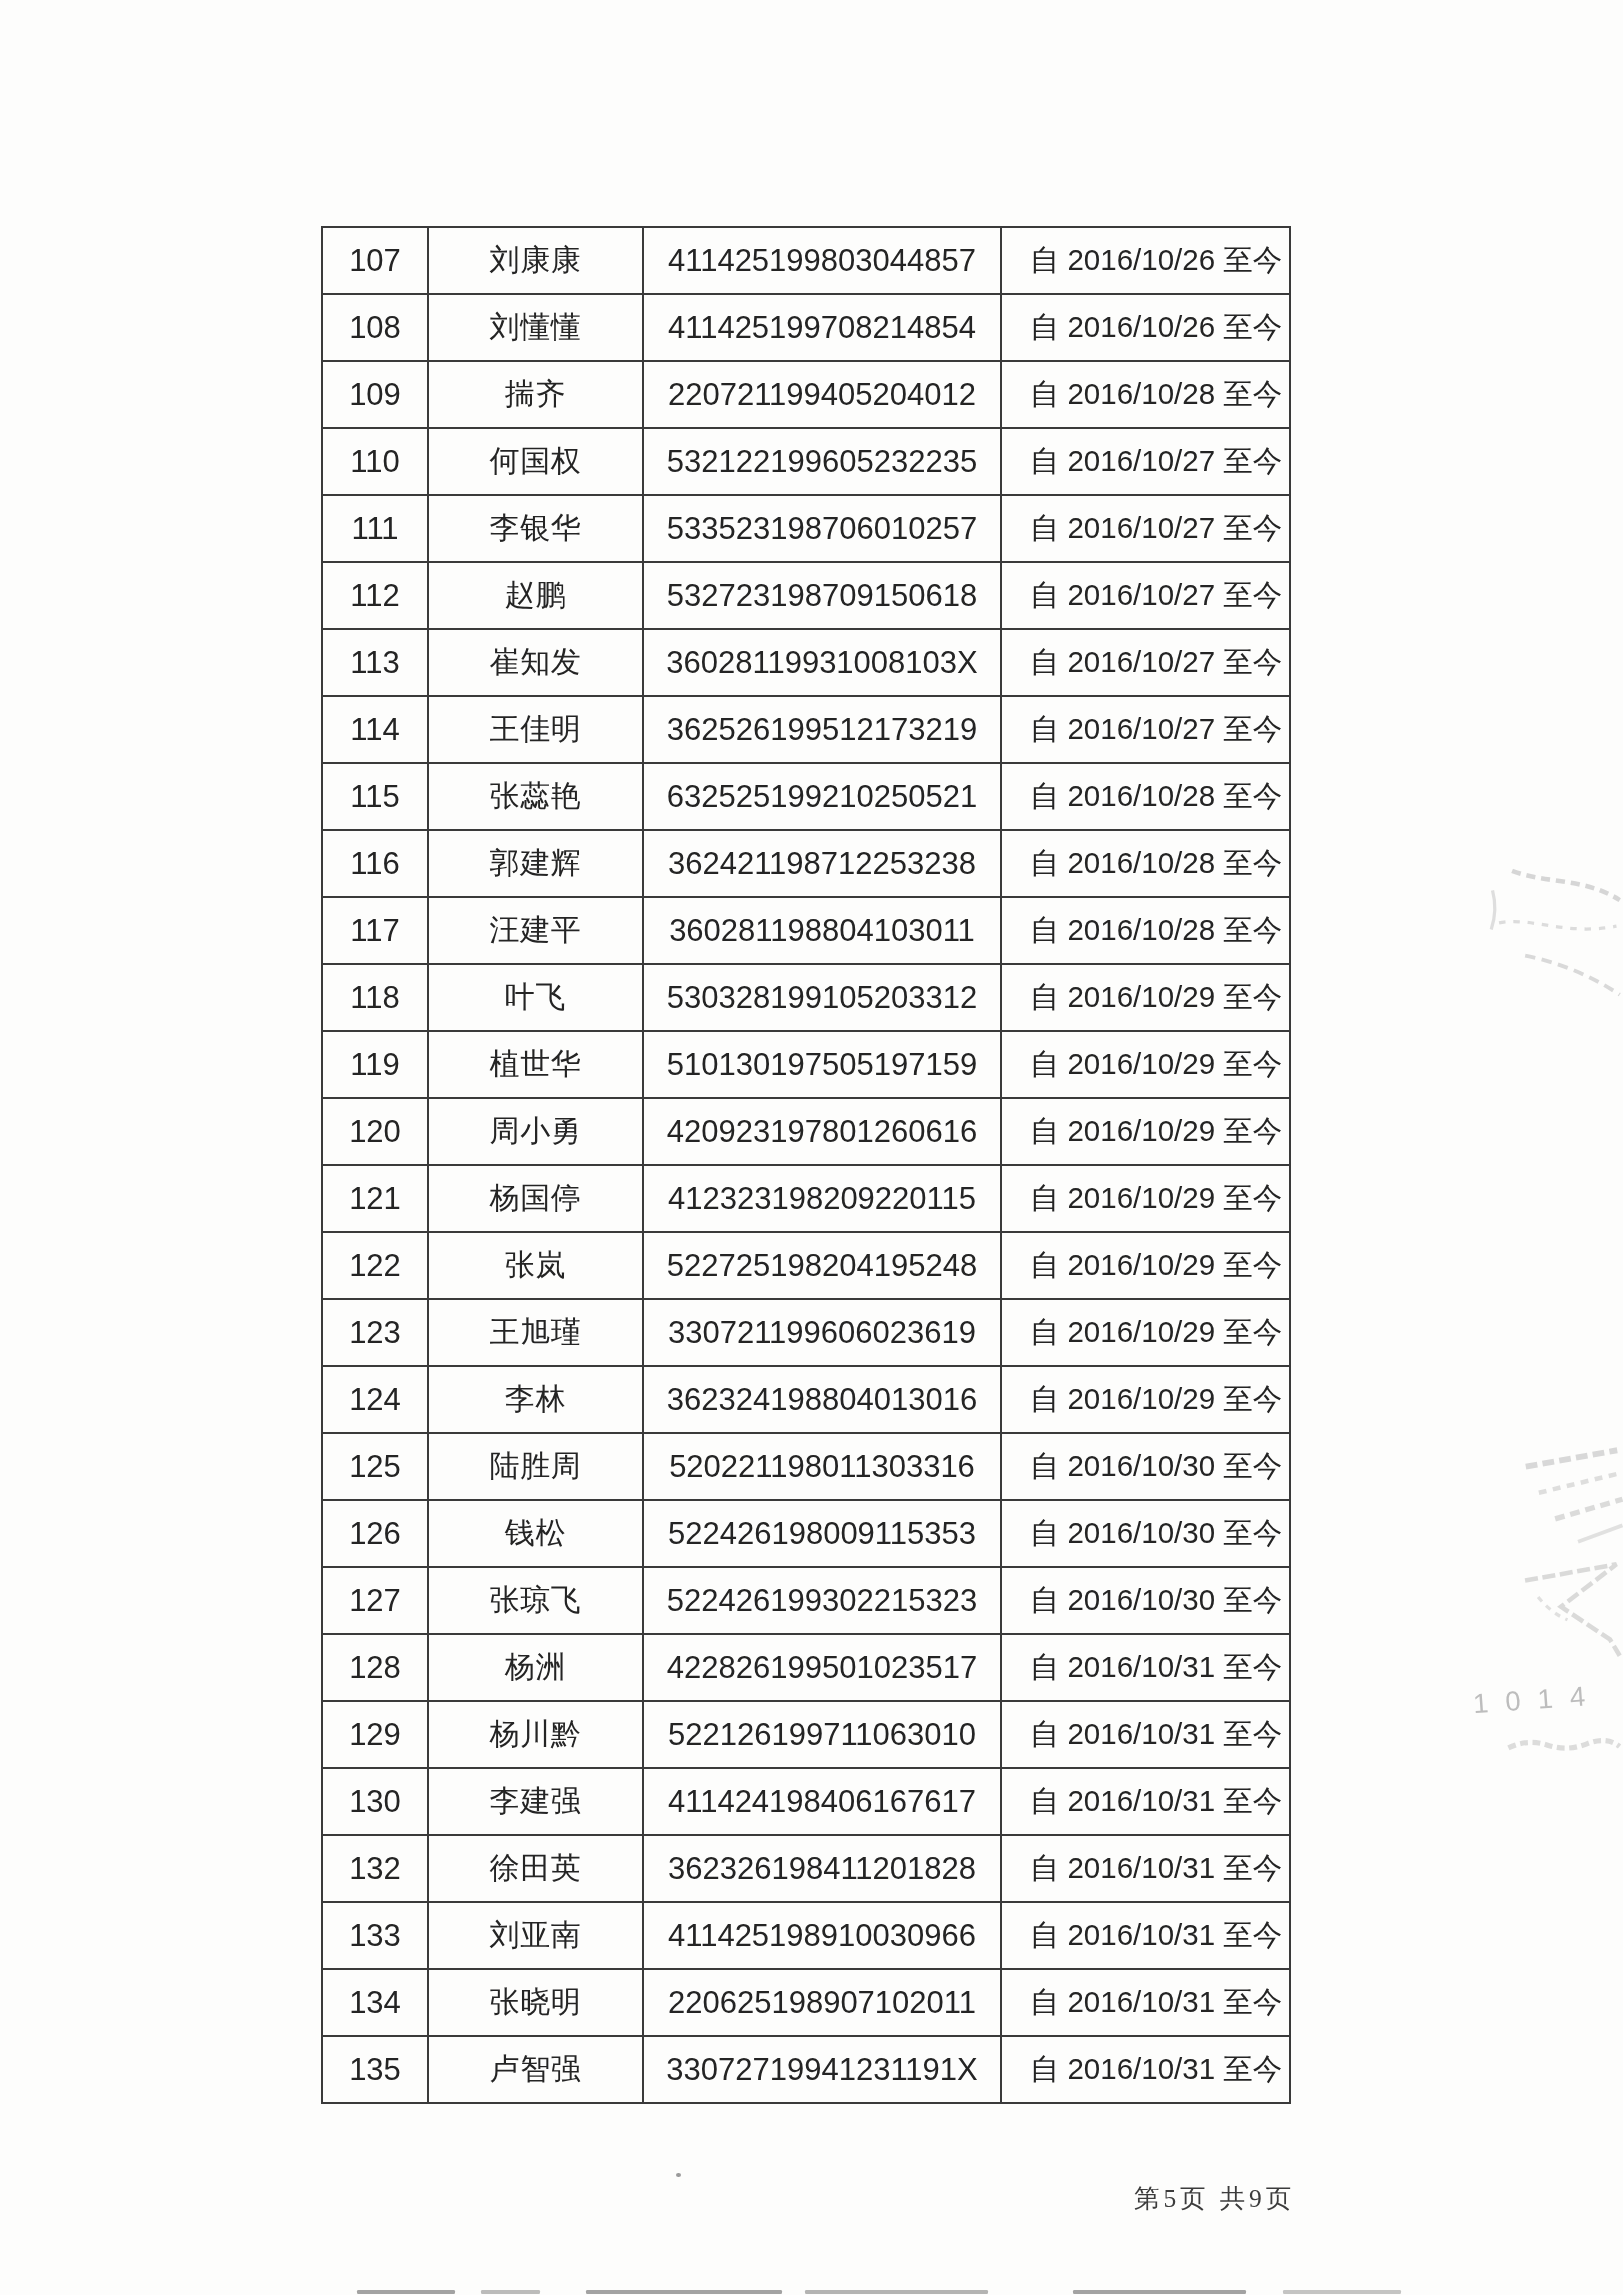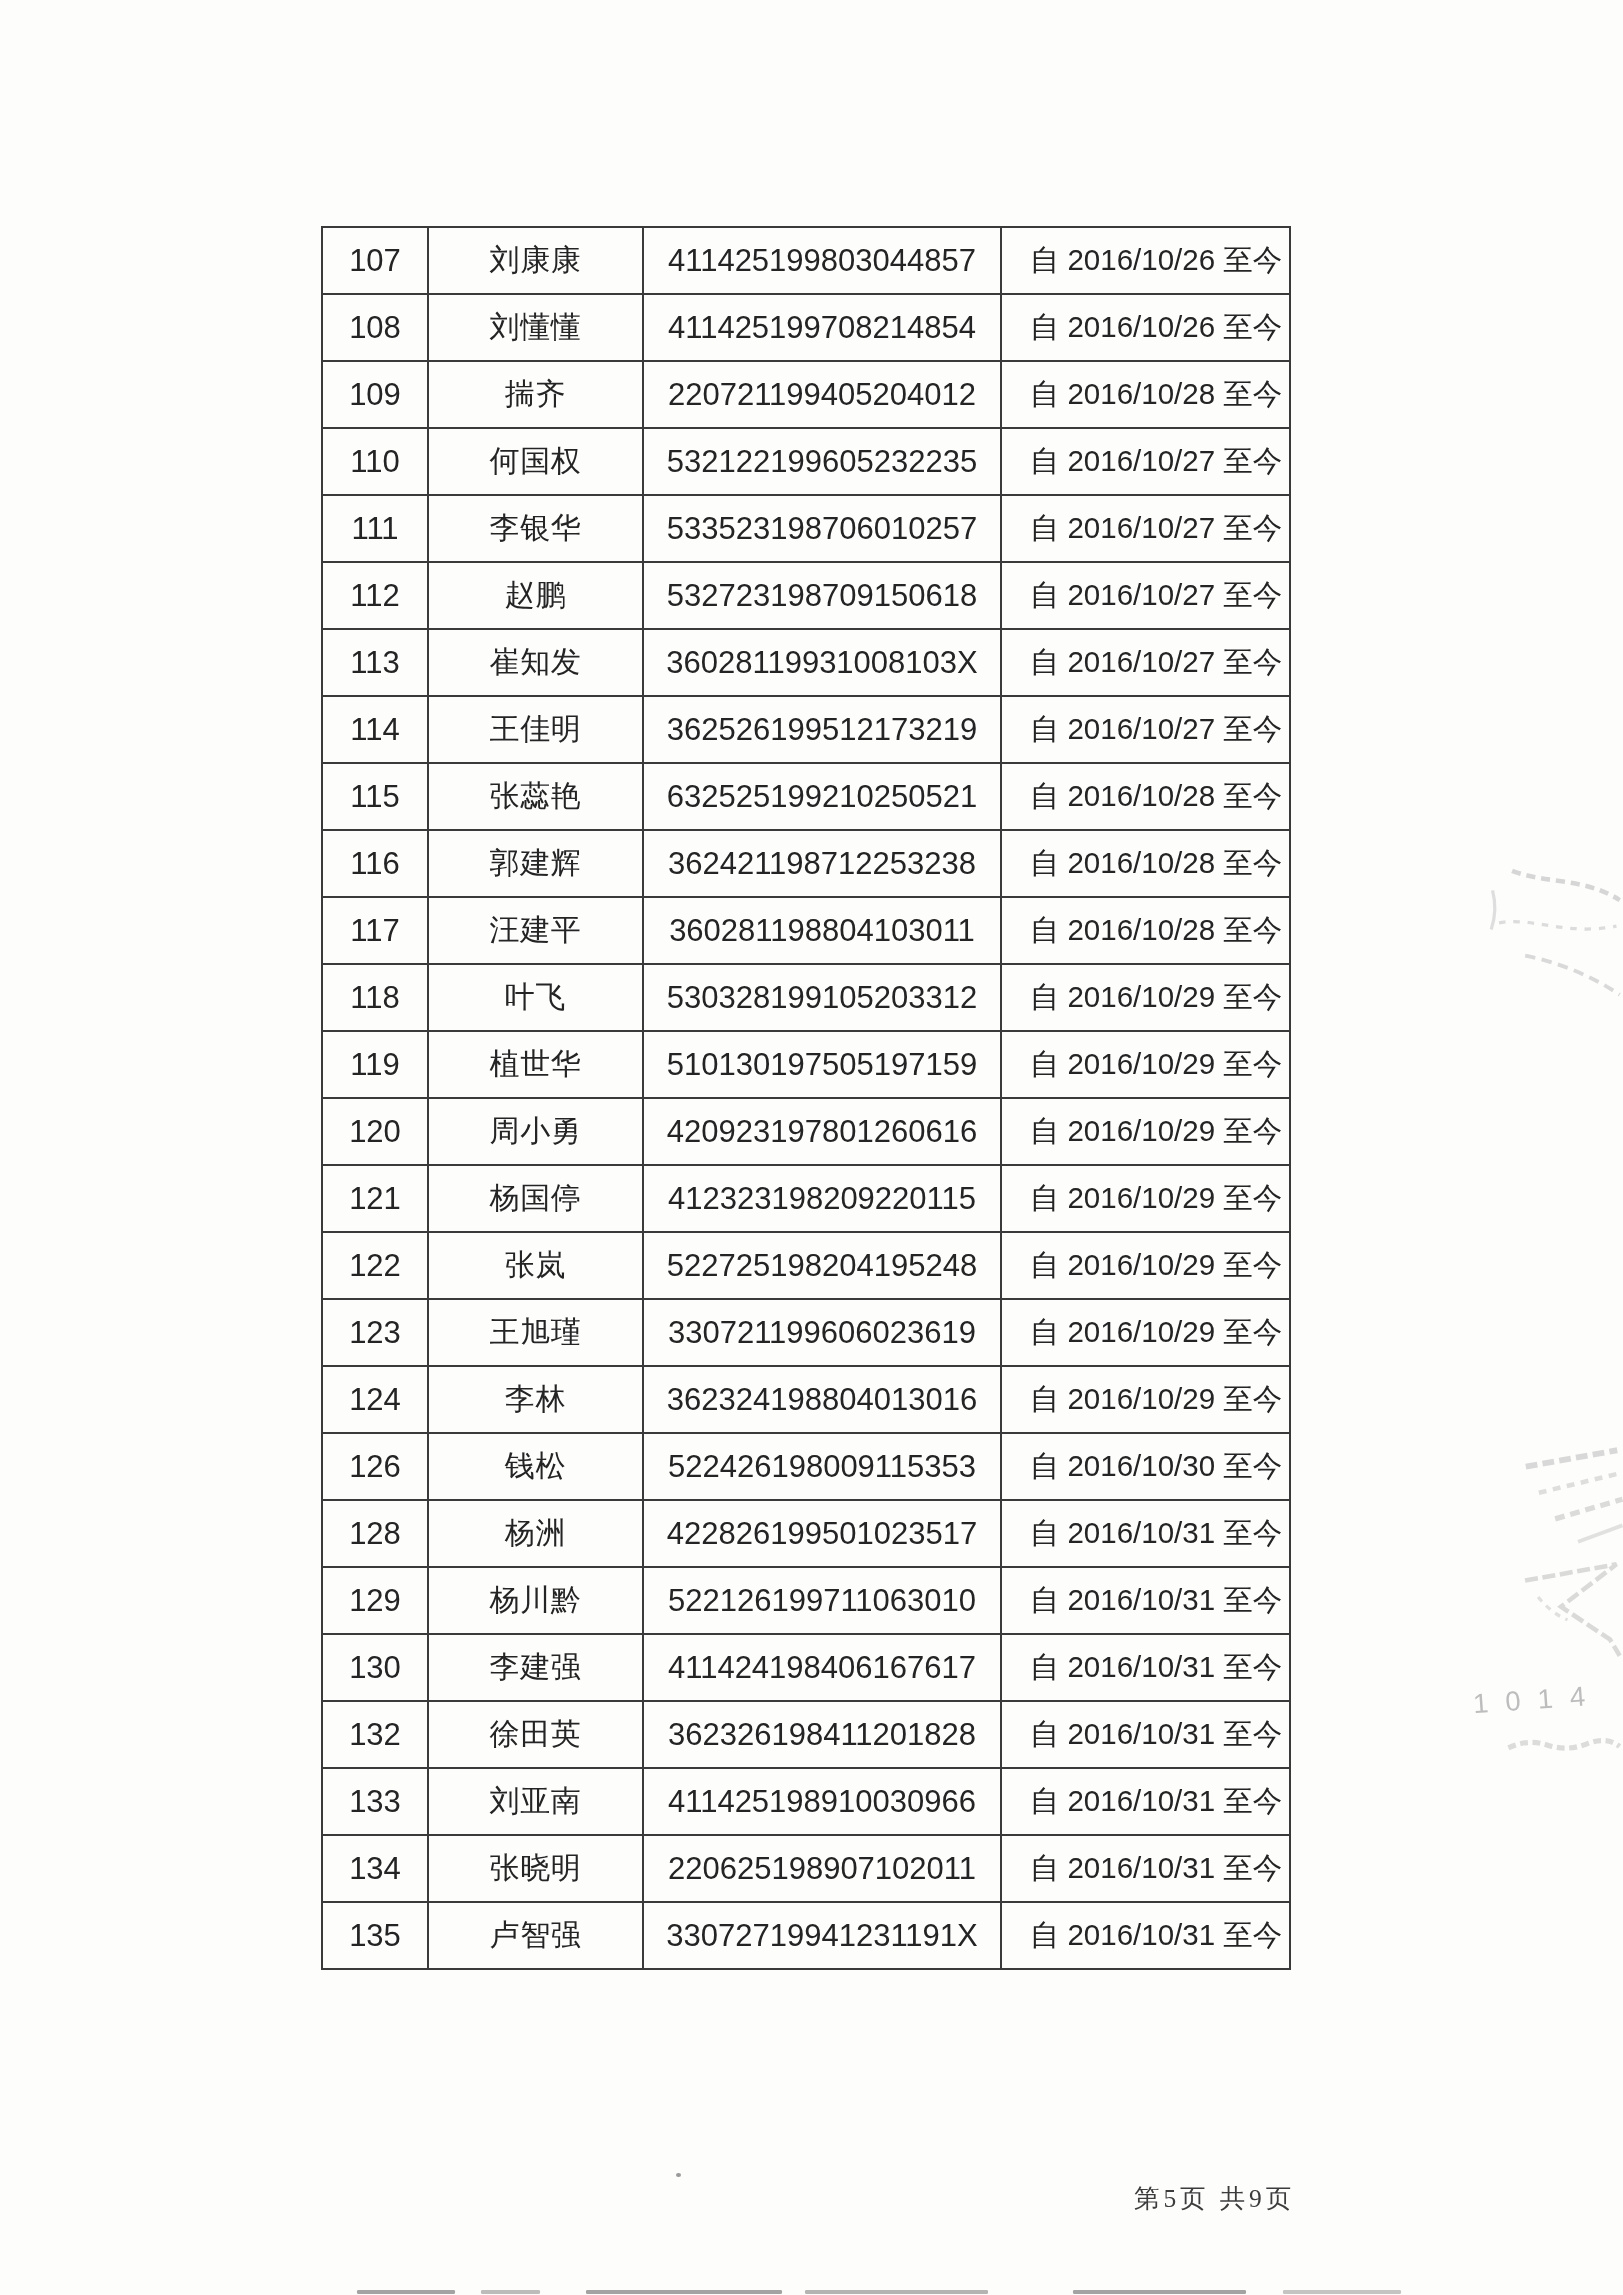--- a/index.html
+++ b/index.html
@@ -207,23 +207,35 @@
       <td class="id">330721199606023619</td>
       <td class="period">自 2016/10/29 至今</td>
     </tr>
         <tr>
       <td class="no">124</td>
       <td class="name">李林</td>
       <td class="id">362324198804013016</td>
       <td class="period">自 2016/10/29 至今</td>
     </tr>
         <tr>
+      <td class="no">125</td>
+      <td class="name">陆胜周</td>
+      <td class="id">520221198011303316</td>
+      <td class="period">自 2016/10/30 至今</td>
+    </tr>
+        <tr>
       <td class="no">126</td>
       <td class="name">钱松</td>
       <td class="id">522426198009115353</td>
+      <td class="period">自 2016/10/30 至今</td>
+    </tr>
+        <tr>
+      <td class="no">127</td>
+      <td class="name">张琼飞</td>
+      <td class="id">522426199302215323</td>
       <td class="period">自 2016/10/30 至今</td>
     </tr>
         <tr>
       <td class="no">128</td>
       <td class="name">杨洲</td>
       <td class="id">422826199501023517</td>
       <td class="period">自 2016/10/31 至今</td>
     </tr>
         <tr>
       <td class="no">129</td>

